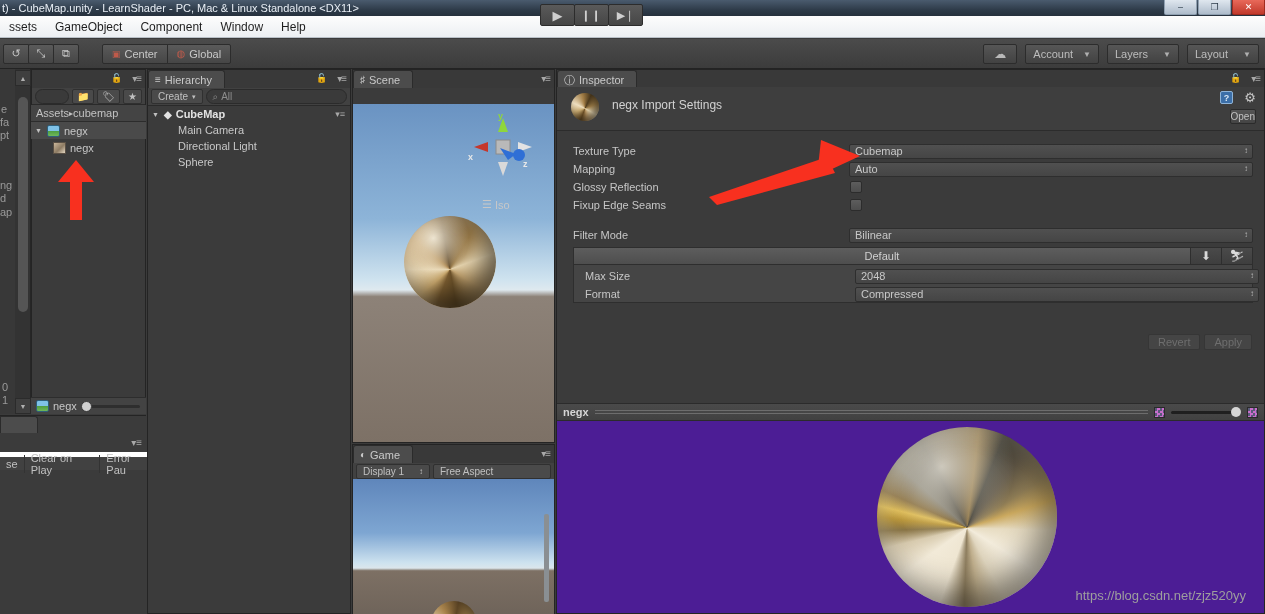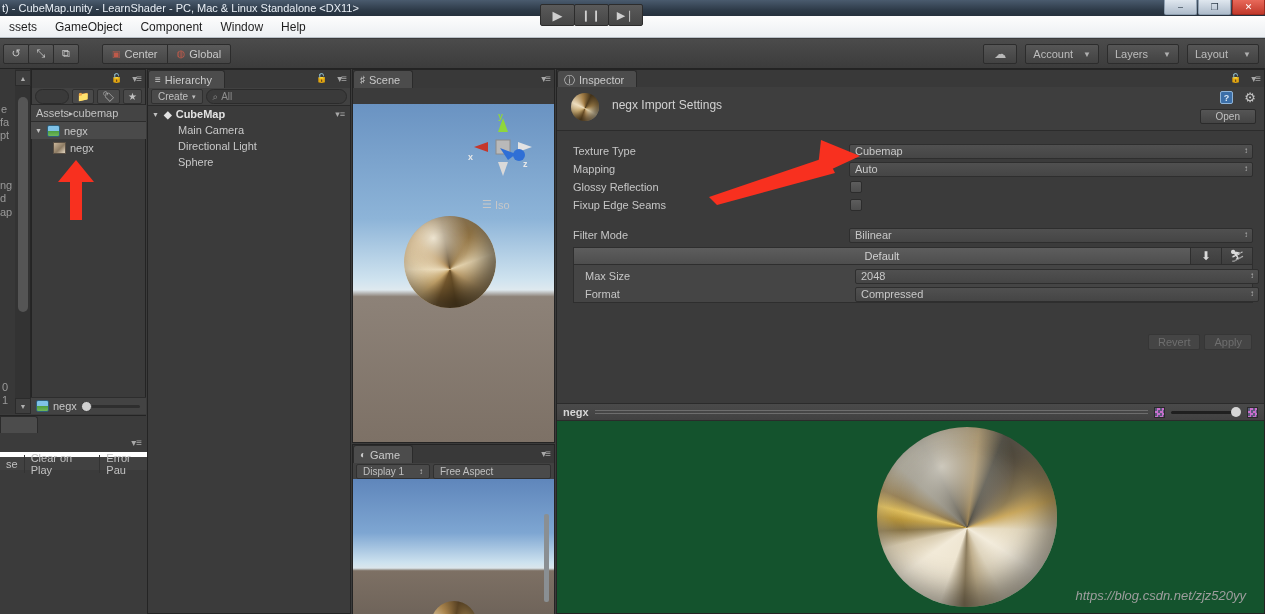--- a/index.html
+++ b/index.html
@@ -151,21 +151,21 @@
 
   
   #inspector { left:556px; top:69px; width:709px; height:545px; }
   .inspbody { position:absolute; left:557px; top:87px; width:707px; height:526px; background:#3b3b3b; }
   .inspheader { position:relative; height:44px; border-bottom:1px solid #2c2c2c; background:#3e3e3e; }
   .assetthumb { position:absolute; left:14px; top:6px; width:28px; height:28px; border-radius:50%;
     background: conic-gradient(from 200deg at 50% 55%, #6d5026 0deg, #c9ab72 50deg, #efe0c1 95deg, #a37e46 150deg,
       #4e3b1e 185deg, #9c7c48 230deg, #e8d8b2 280deg, #b79460 330deg, #6d5026 360deg);
     box-shadow: inset -3px -4px 7px rgba(0,0,0,.5);}
   .assettitle { position:absolute; left:55px; top:11px; font-size:12px; color:#d2d2d2; }
-  .openbtn { position:absolute; right:8px; top:22px; height:15px; padding:0 15px;
+  .openbtn { position:absolute; right:8px; top:22px; height:15px; padding:0 0;
     background:linear-gradient(180deg,#555,#444); border:1px solid #2b2b2b; border-radius:2px;
     color:#c0c0c0; font-size:10px; line-height:14px;}
   .helpicon { position:absolute; right:31px; top:4px; width:13px; height:13px;
     background:#3c6fa8; border:1px solid #8fb4d8; border-radius:2px;
     color:#dce9f5; font-size:9px; text-align:center; line-height:12px; font-weight:bold;}
   .gearicon { position:absolute; right:8px; top:4px; color:#c6c6c6; font-size:13px; line-height:13px;}
 
   .prop { position:relative; height:18px; display:flex; align-items:center; }
   .plabel { width:280px; padding-left:16px; color:#c6c6c6; font-size:11px; }
   .pfield {
@@ -191,21 +191,21 @@
   .previewbar { position:absolute; left:557px; top:403px; width:707px; height:18px;
     background:linear-gradient(180deg,#4a4a4a,#414141); border-top:1px solid #2b2b2b; border-bottom:1px solid #2b2b2b;
     display:flex; align-items:center; padding:0 6px; gap:6px; }
   .previewbar .pname { color:#d6d6d6; font-size:11px; font-weight:bold; }
   .hrule { flex:1; height:4px; border-top:1px solid #6d6d6d; border-bottom:1px solid #6d6d6d; }
   .checkericon { width:11px; height:11px;
     background: conic-gradient(#c86ecb 0 25%, #5a5a7a 0 50%, #c86ecb 0 75%, #5a5a7a 0);
     background-size:5px 5px; border:1px solid #2a2a2a;}
   .msslider { width:70px; height:3px; background:#1f1f1f; border-radius:2px; position:relative;}
   .msslider .knob { position:absolute; right:0; top:-4px; width:10px; height:10px; border-radius:50%; background:#d5d5d5;}
-  .previewarea { position:absolute; left:557px; top:421px; width:707px; height:192px; background:#14532d; overflow:hidden;font-style:italic;}
+  .previewarea { position:absolute; left:557px; top:421px; width:707px; height:192px; background:#4c1d95; overflow:hidden;}
   .bigsphere { position:absolute; left:58%; top:50%; transform:translate(-50%,-50%);
     width:180px; height:180px; border-radius:50%;
     background:
       radial-gradient(circle at 36% 22%, rgba(255,252,242,.7) 0%, rgba(255,250,235,0) 40%),
       conic-gradient(from 182deg at 50% 56%,
         #8d7d5e 0deg, #efe6d2 18deg, #f2ead8 52deg, #d8cbaf 74deg,
         #8a7546 86deg, #b59030 95deg, #d9b447 102deg, #7a5e2a 112deg,
         #6f6a5c 130deg, #4f4a3e 150deg, #6c5b3c 170deg, #8a6f3e 185deg,
         #3d3a30 200deg, #5d5444 215deg, #8e7c55 235deg, #caa85e 250deg,
         #e7dcc2 270deg, #f3ecdc 300deg, #e0d6bf 330deg, #bfae8c 348deg, #8d7d5e 360deg);

